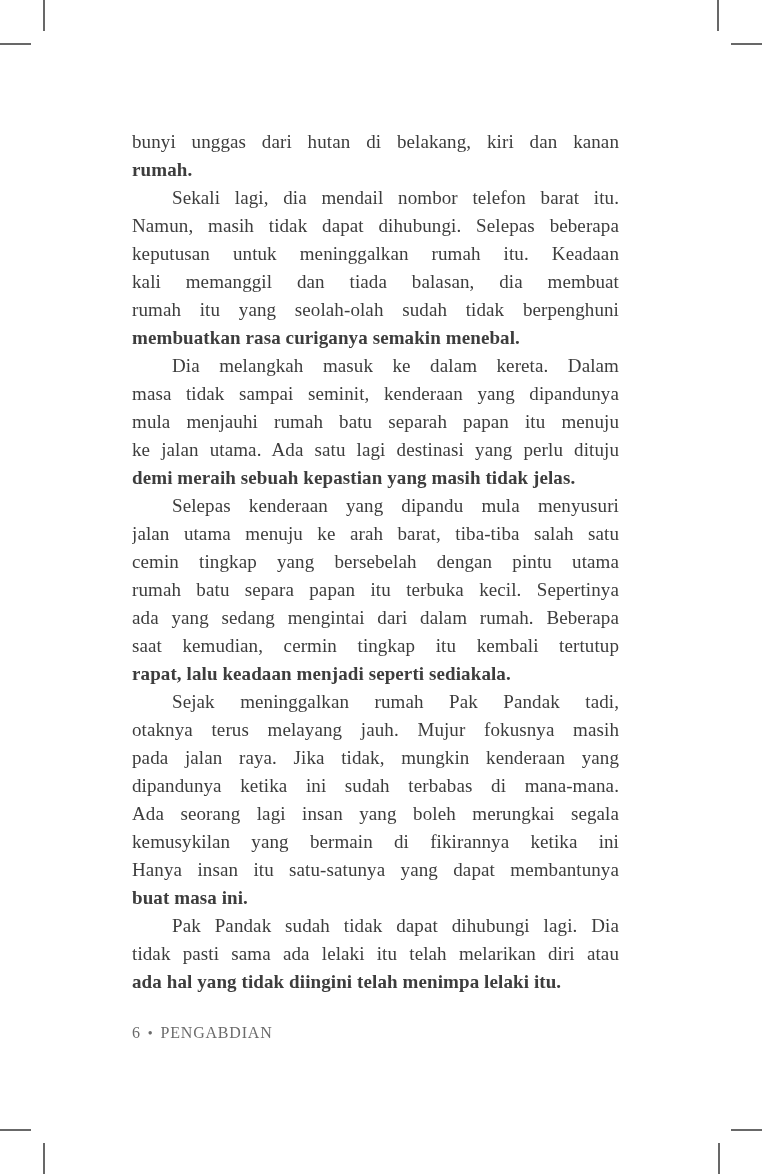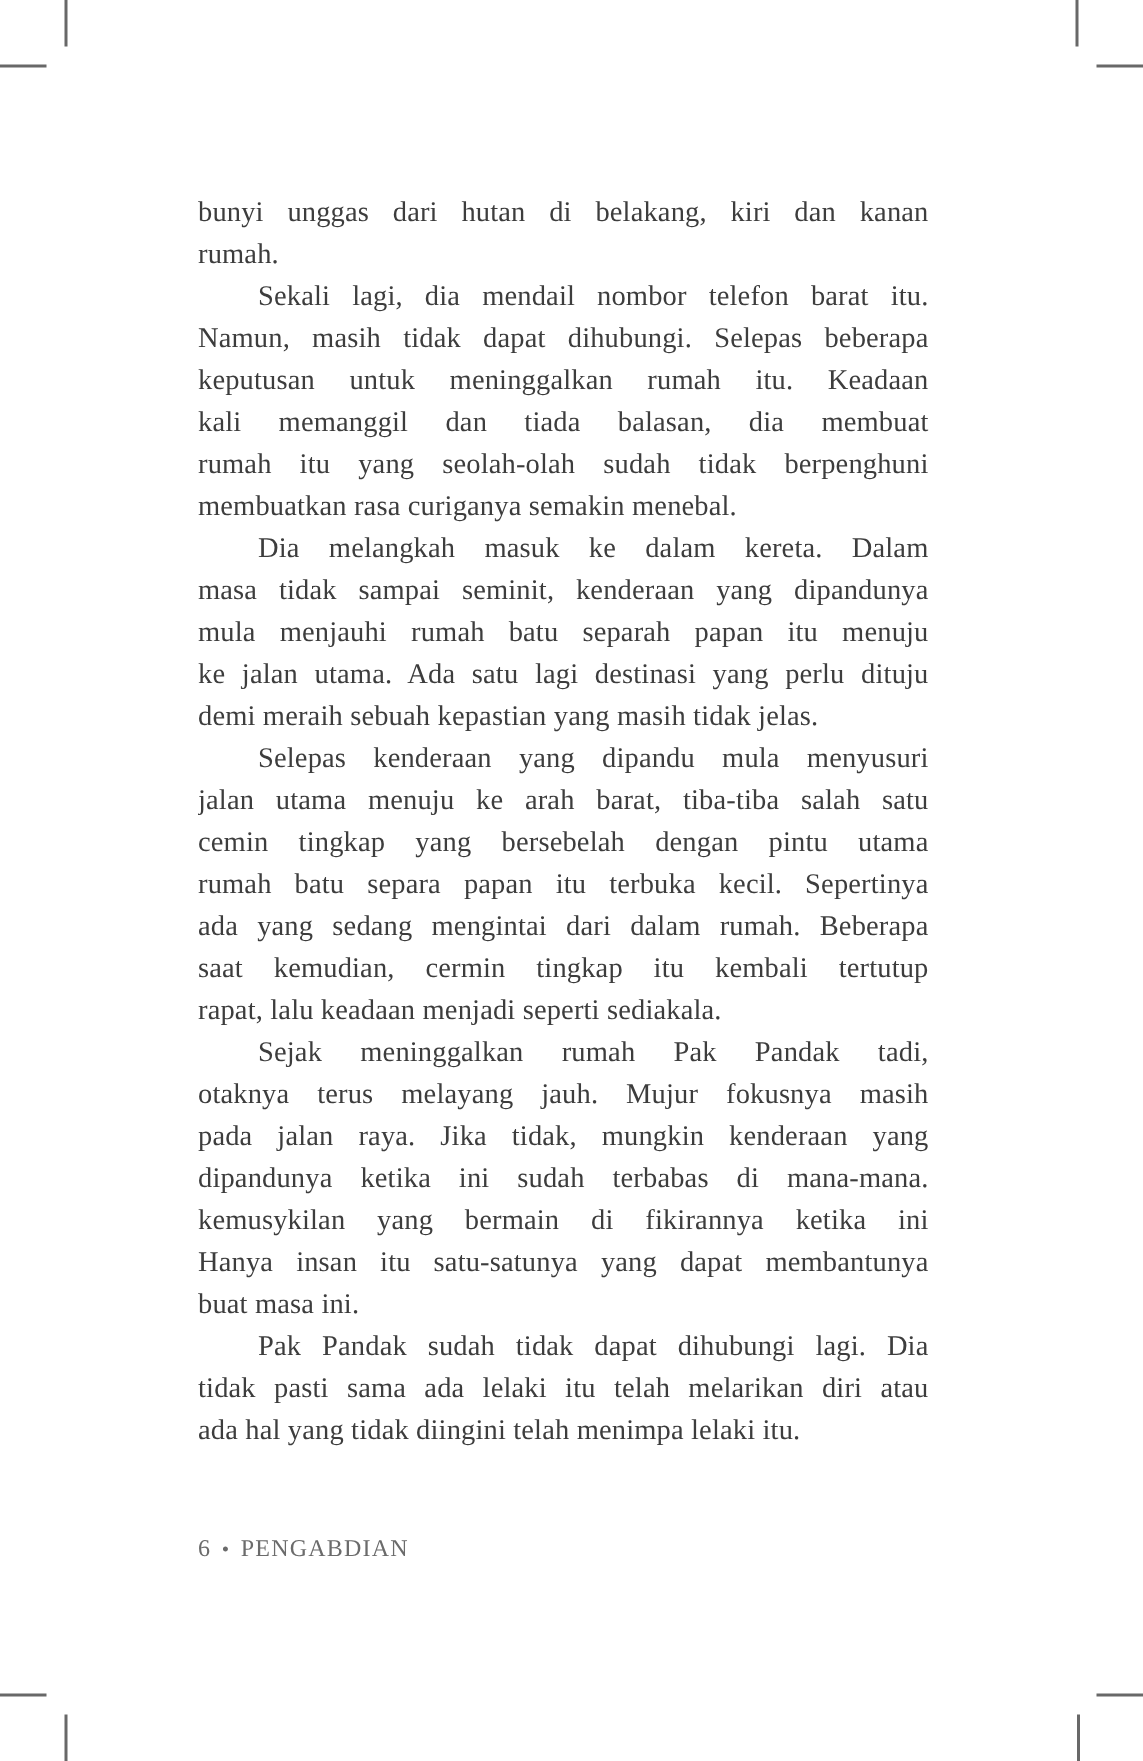--- a/index.html
+++ b/index.html
@@ -41,21 +41,21 @@
     color:var(--text);
     letter-spacing:0.1px;
   }
   .line{
     height:28px;
     overflow:hidden;
     text-align:justify;
     text-align-last:justify;
     white-space:normal;
   }
-  .line.para-end{text-align-last:left;}
+  .line.para-end{text-align-last:left;font-weight:bold;}
   .line.indent{text-indent:40px;}
 
   
   .running-footer{
     position:absolute;
     left:132px;top:1024px;
     font-size:16px;
     color:var(--footer);
     letter-spacing:0.8px;
     text-align:center;
@@ -94,20 +94,21 @@
       <div class="line">jalan utama menuju ke arah barat, tiba-tiba salah satu</div>
       <div class="line">cemin tingkap yang bersebelah dengan pintu utama</div>
       <div class="line">rumah batu separa papan itu terbuka kecil. Sepertinya</div>
       <div class="line">ada yang sedang mengintai dari dalam rumah. Beberapa</div>
       <div class="line">saat kemudian, cermin tingkap itu kembali tertutup</div>
       <div class="line para-end">rapat, lalu keadaan menjadi seperti sediakala.</div>
       <div class="line indent">Sejak meninggalkan rumah Pak Pandak tadi,</div>
       <div class="line">otaknya terus melayang jauh. Mujur fokusnya masih</div>
       <div class="line">pada jalan raya. Jika tidak, mungkin kenderaan yang</div>
       <div class="line">dipandunya ketika ini sudah terbabas di mana-mana.</div>
+      <div class="line">Ada seorang lagi insan yang boleh merungkai segala</div>
       <div class="line">kemusykilan yang bermain di fikirannya ketika ini</div>
       <div class="line">Hanya insan itu satu-satunya yang dapat membantunya</div>
       <div class="line para-end">buat masa ini.</div>
       <div class="line indent">Pak Pandak sudah tidak dapat dihubungi lagi. Dia</div>
       <div class="line">tidak pasti sama ada lelaki itu telah melarikan diri atau</div>
       <div class="line para-end">ada hal yang tidak diingini telah menimpa lelaki itu.</div>
     </main>
 
   <footer class="running-footer">
     <span>6</span><span class="sep">•</span><span>PENGABDIAN</span>

